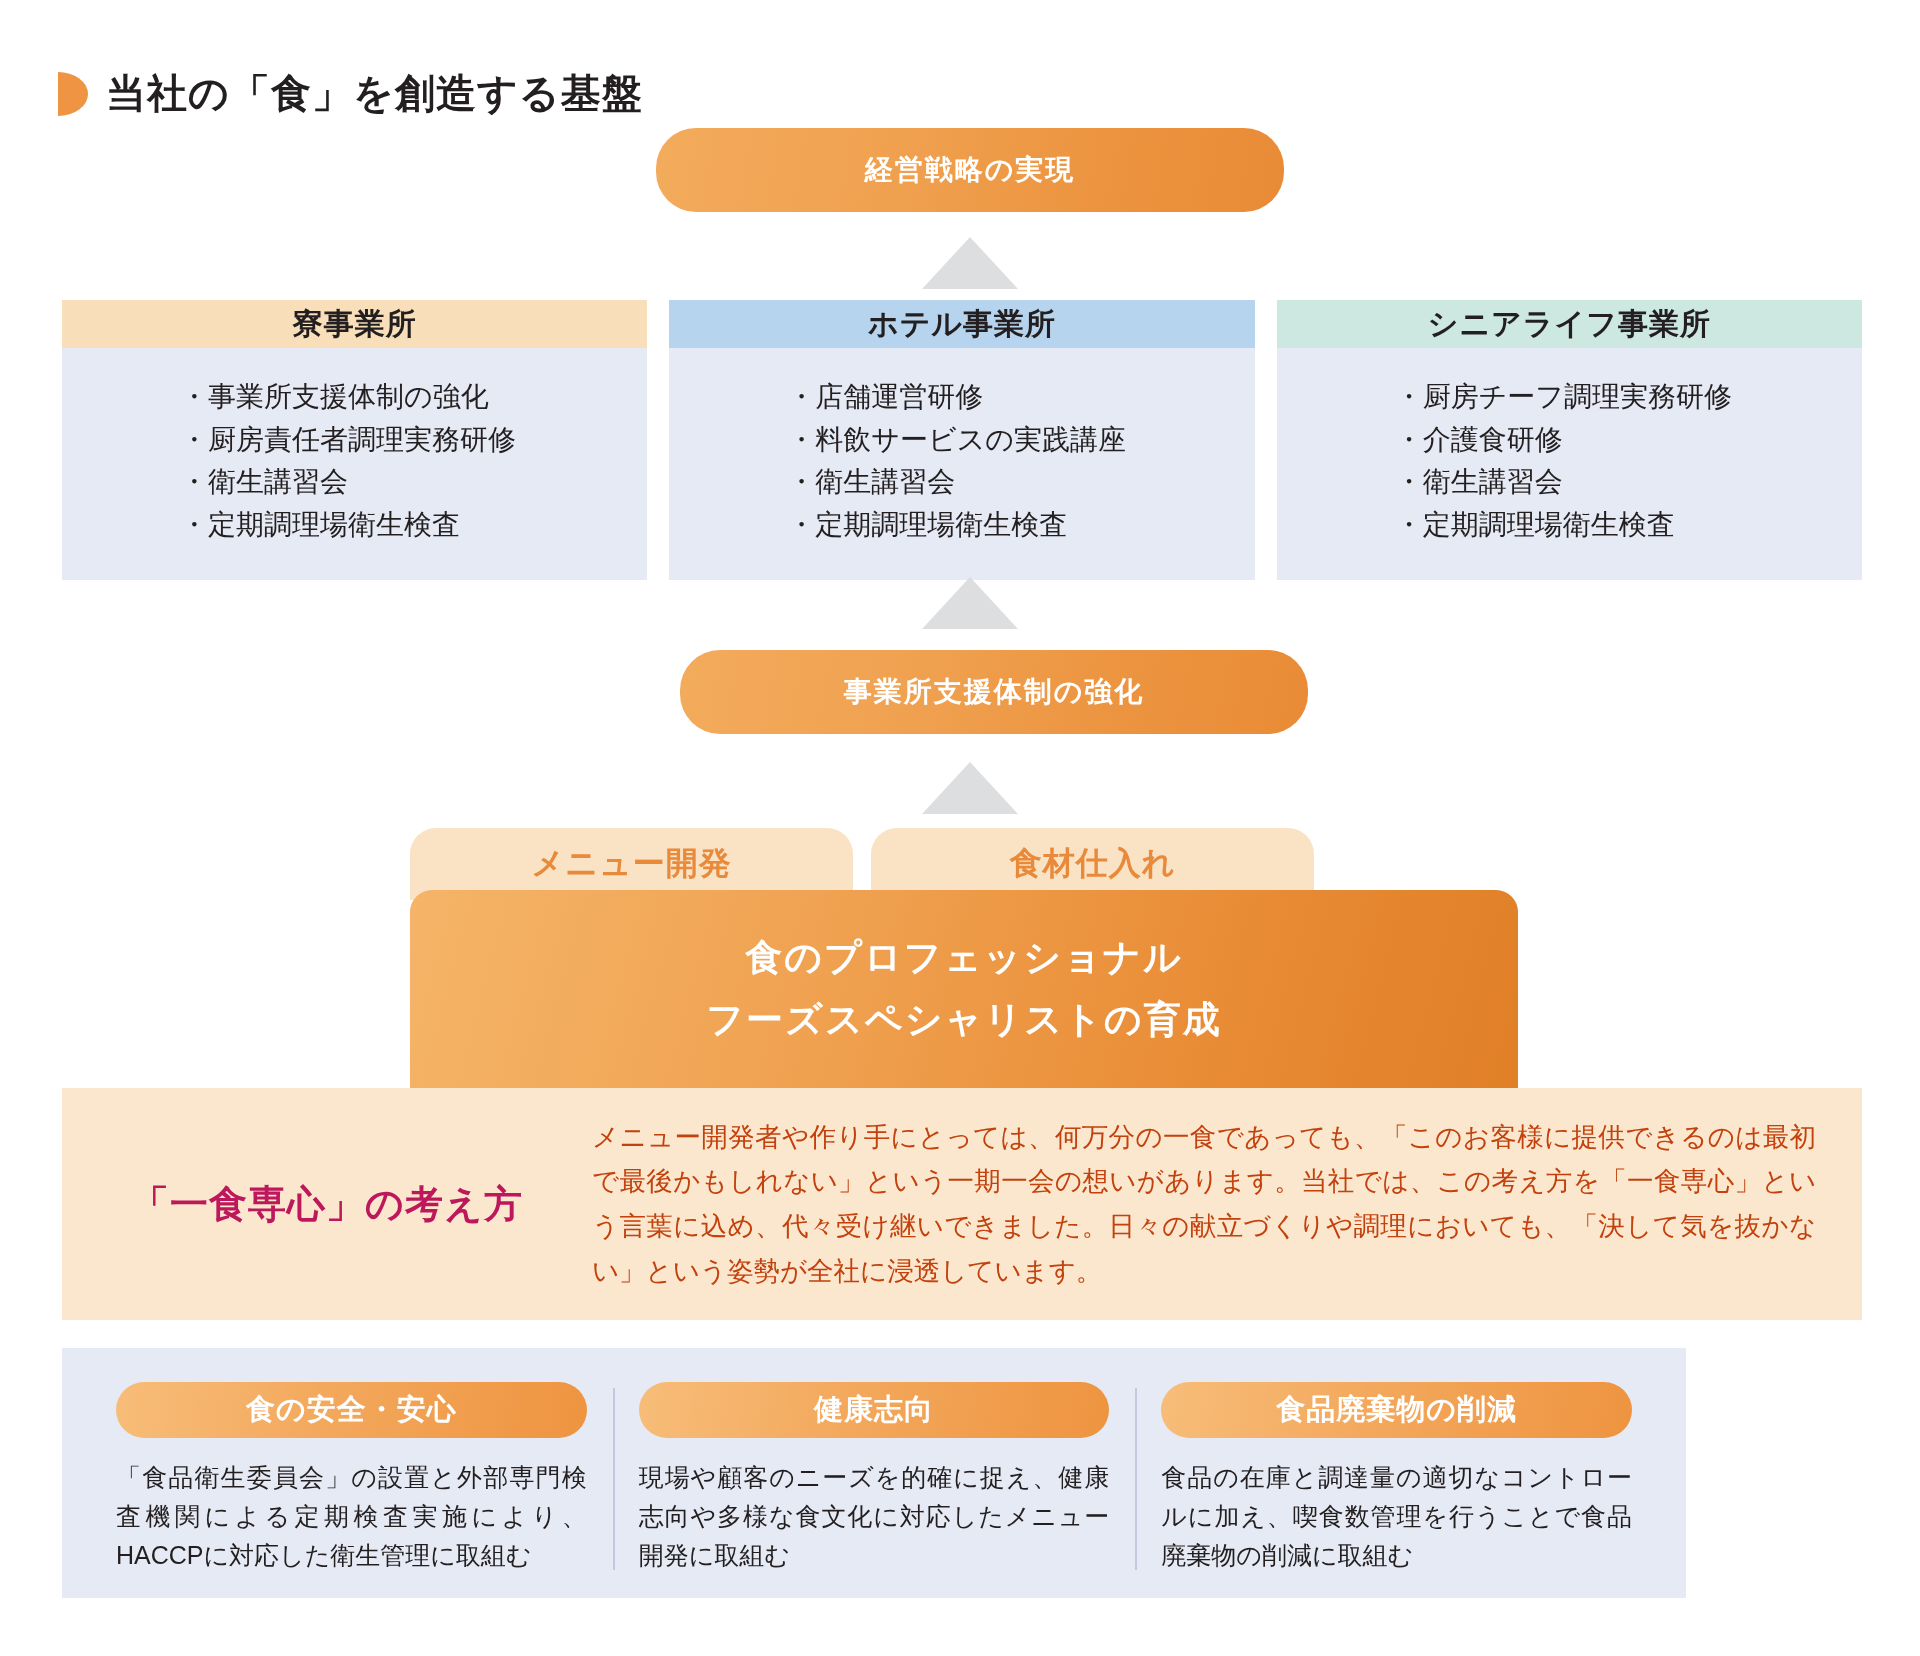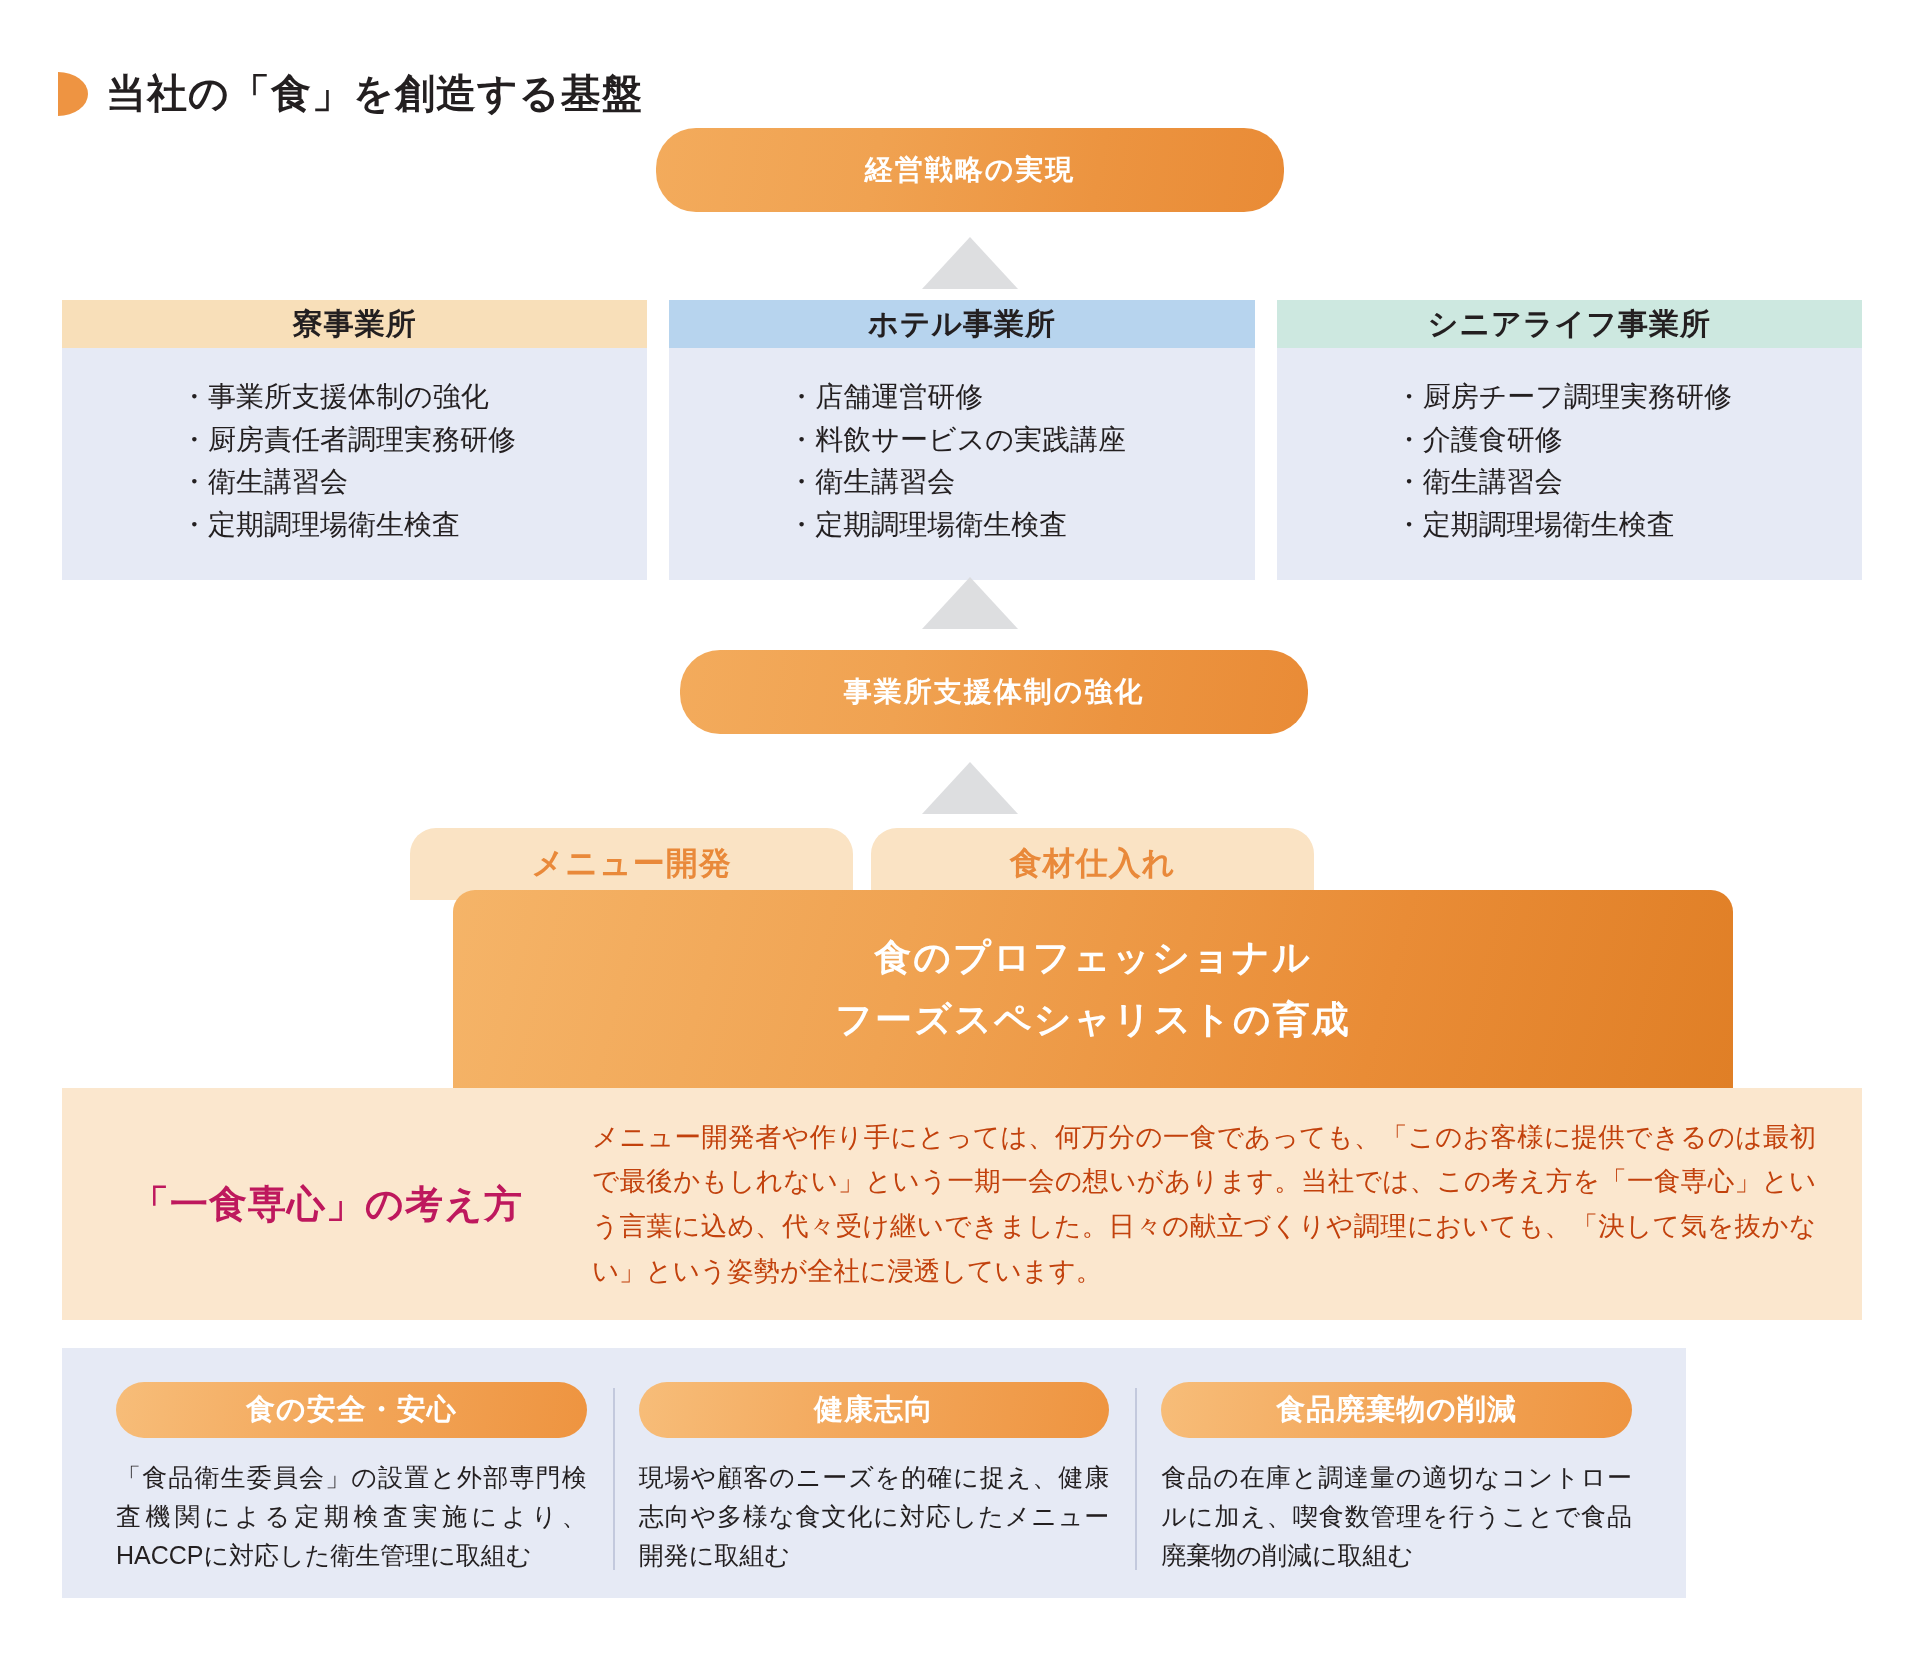--- a/index.html
+++ b/index.html
@@ -137,31 +137,30 @@
     justify-content: center;
     font-size: 32px;
     font-weight: bold;
     color: #e9893a;
     letter-spacing: 1px;
     white-space: nowrap;
   }
   .pyramid-body {
     position: absolute;
     left: 0; top: 62px;
-    width: 1280px;
+    width: 1108px;
     height: 198px;
     background: linear-gradient(105deg, #f5b468 0%, #f0a352 35%, #e98c36 72%, #e07f26 100%);
     border-top-left-radius: 22px;
     border-top-right-radius: 22px;
     display: flex;
     flex-direction: column;
     align-items: center;
     justify-content: center;
     gap: 12px;
-    margin-left: 43px;
   }
   .pyramid-body span {
     color: #ffffff;
     font-size: 37px;
     font-weight: bold;
     letter-spacing: 2px;
     white-space: nowrap;
   }
 
   

